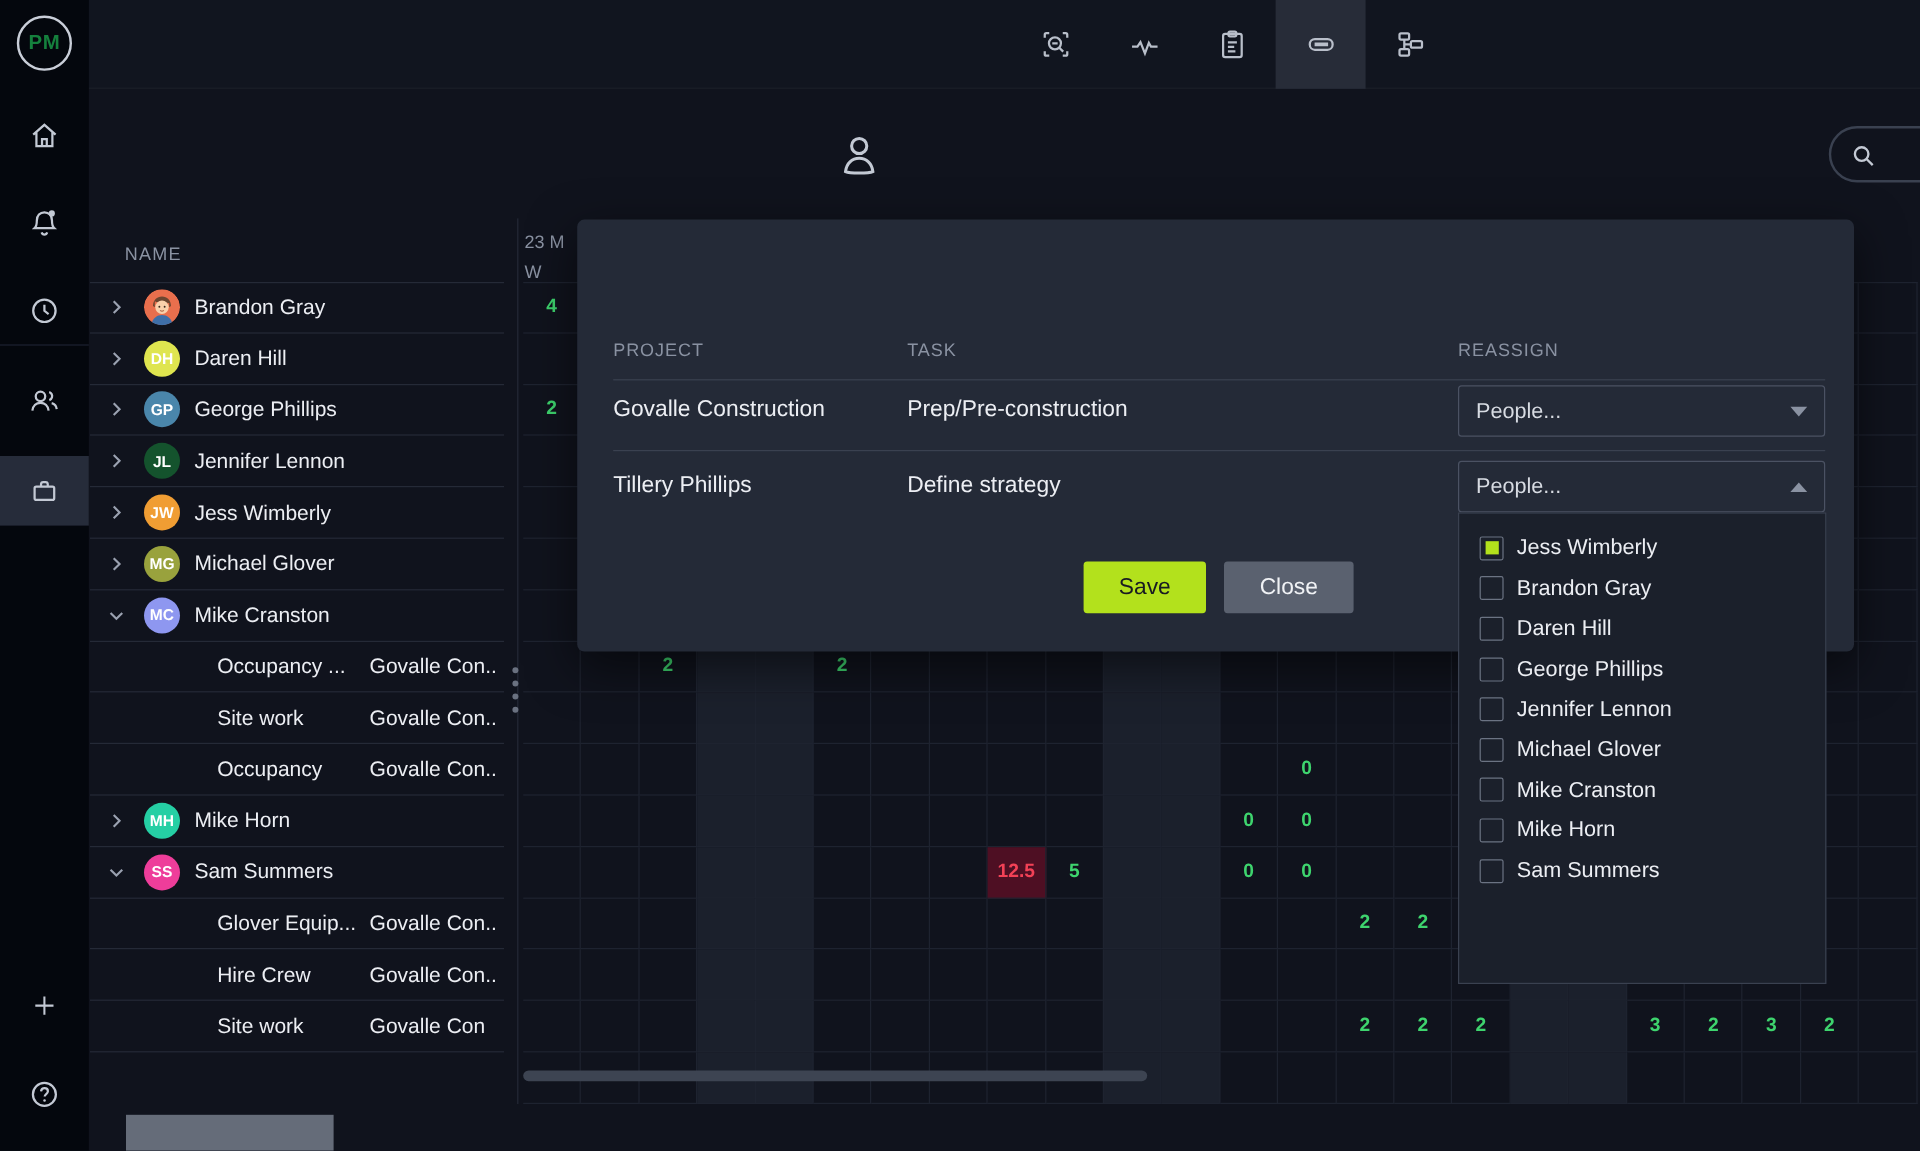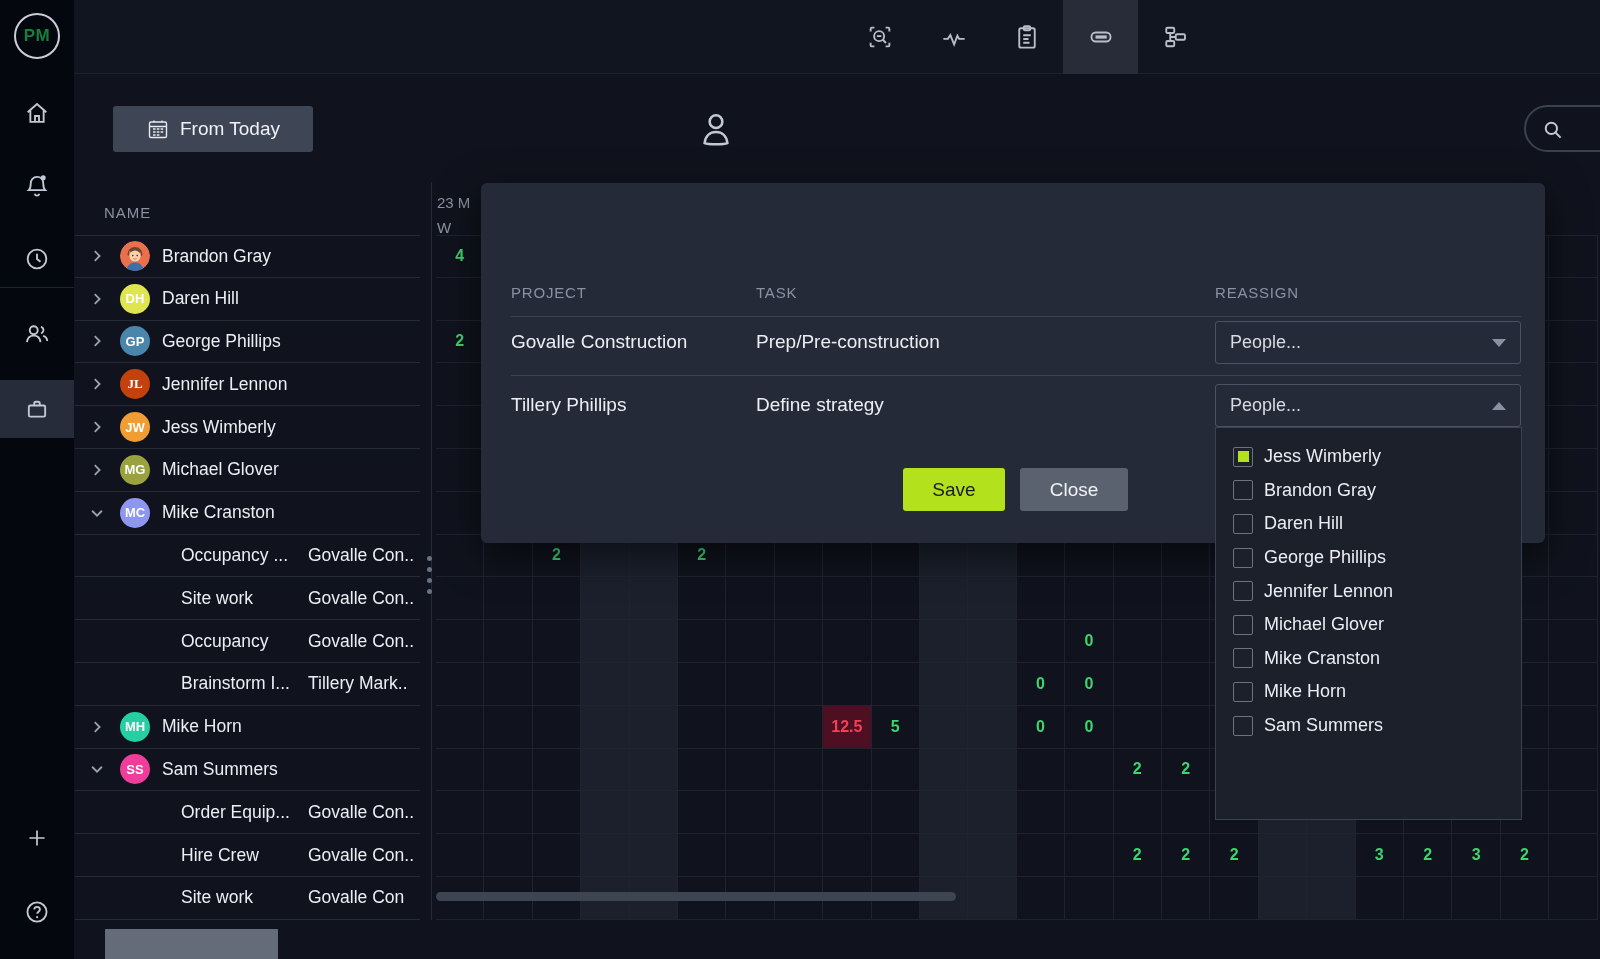--- a/index.html
+++ b/index.html
@@ -168,27 +168,20 @@
     <div class="ttab" style="left:1064px">
       <svg width="30" height="30" viewBox="0 0 24 24">
           <rect x="5" y="4.6" width="6.4" height="4.2" rx="1"></rect>
           <rect x="12.6" y="9.8" width="7.4" height="4.4" rx="1"></rect>
           <rect x="5" y="15.2" width="6.4" height="4.2" rx="1"></rect>
           <path d="M8.2 8.8v6.4 M8.2 12h4.4"></path>
         </svg>
     </div>
   </header>
 
-  <button class="btn-fromtoday">
-    <svg width="24" height="24" viewBox="0 0 24 24">
-        <rect x="3.5" y="5" width="17" height="15.5" rx="1.5"></rect>
-        <path d="M3.5 9.5h17 M8 5.2V3.4 M16 5.2V3.4 M7 12h2.6 M10.8 12h2.6 M14.6 12h2.6 M7 15h2.6 M10.8 15h2.6 M14.6 15h2.6 M7 18h2.6 M10.8 18h2.6"></path>
-      </svg>
-    <span>From Today</span>
-  </button>
   <div class="person-toolbar">
     <svg width="38" height="42" viewBox="0 0 24 26">
         <circle cx="12" cy="9" r="4"></circle>
         <path d="M4.8 22.5c.5-4.4 3.4-7 7.2-7s6.7 2.6 7.2 7c-2.2 1-12.2 1-14.4 0z"></path>
       </svg>
   </div>
   <div class="search-pill">
     <svg width="26" height="26" viewBox="0 0 24 24">
         <circle cx="10.5" cy="10.5" r="5.2"></circle>
         <path d="M14.5 14.5l4.5 4.5"></path>
@@ -225,21 +218,21 @@
         <span class="chev"><svg width="18" height="18" viewBox="0 0 24 24">
             <path d="M9 5.5 15.5 12 9 18.5"></path>
           </svg></span>
         <span class="avatar" style="background: rgb(74, 134, 171);">GP</span>
         <span class="pname">George Phillips</span>
       </div>
       <div class="prow">
         <span class="chev"><svg width="18" height="18" viewBox="0 0 24 24">
             <path d="M9 5.5 15.5 12 9 18.5"></path>
           </svg></span>
-        <span class="avatar" style="background: #c2410c; font-family: Liberation Serif, serif;">JL</span>
+        <span class="avatar" style="background: #14532d;">JL</span>
         <span class="pname">Jennifer Lennon</span>
       </div>
       <div class="prow">
         <span class="chev"><svg width="18" height="18" viewBox="0 0 24 24">
             <path d="M9 5.5 15.5 12 9 18.5"></path>
           </svg></span>
         <span class="avatar" style="background: rgb(240, 157, 51);">JW</span>
         <span class="pname">Jess Wimberly</span>
       </div>
       <div class="prow">
@@ -262,39 +255,35 @@
       </div>
       <div class="prow">
         <span class="tname">Site work</span>
         <span class="tproj">Govalle Con..</span>
       </div>
       <div class="prow">
         <span class="tname">Occupancy</span>
         <span class="tproj">Govalle Con..</span>
       </div>
       <div class="prow">
-        <span class="tname">Brainstorm I...</span>
-        <span class="tproj">Tillery Mark..</span>
-      </div>
-      <div class="prow">
         <span class="chev"><svg width="18" height="18" viewBox="0 0 24 24">
             <path d="M9 5.5 15.5 12 9 18.5"></path>
           </svg></span>
         <span class="avatar" style="background: rgb(37, 207, 164);">MH</span>
         <span class="pname">Mike Horn</span>
       </div>
       <div class="prow">
         <span class="chev"><svg width="18" height="18" viewBox="0 0 24 24">
             <path d="M5.5 9 12 15.5 18.5 9"></path>
           </svg></span>
         <span class="avatar" style="background: rgb(238, 61, 154);">SS</span>
         <span class="pname">Sam Summers</span>
       </div>
       <div class="prow">
-        <span class="tname">Order Equip...</span>
+        <span class="tname">Glover Equip...</span>
         <span class="tproj">Govalle Con..</span>
       </div>
       <div class="prow">
         <span class="tname">Hire Crew</span>
         <span class="tproj">Govalle Con..</span>
       </div>
       <div class="prow">
         <span class="tname">Site work</span>
         <span class="tproj">Govalle Con</span>
       </div>

